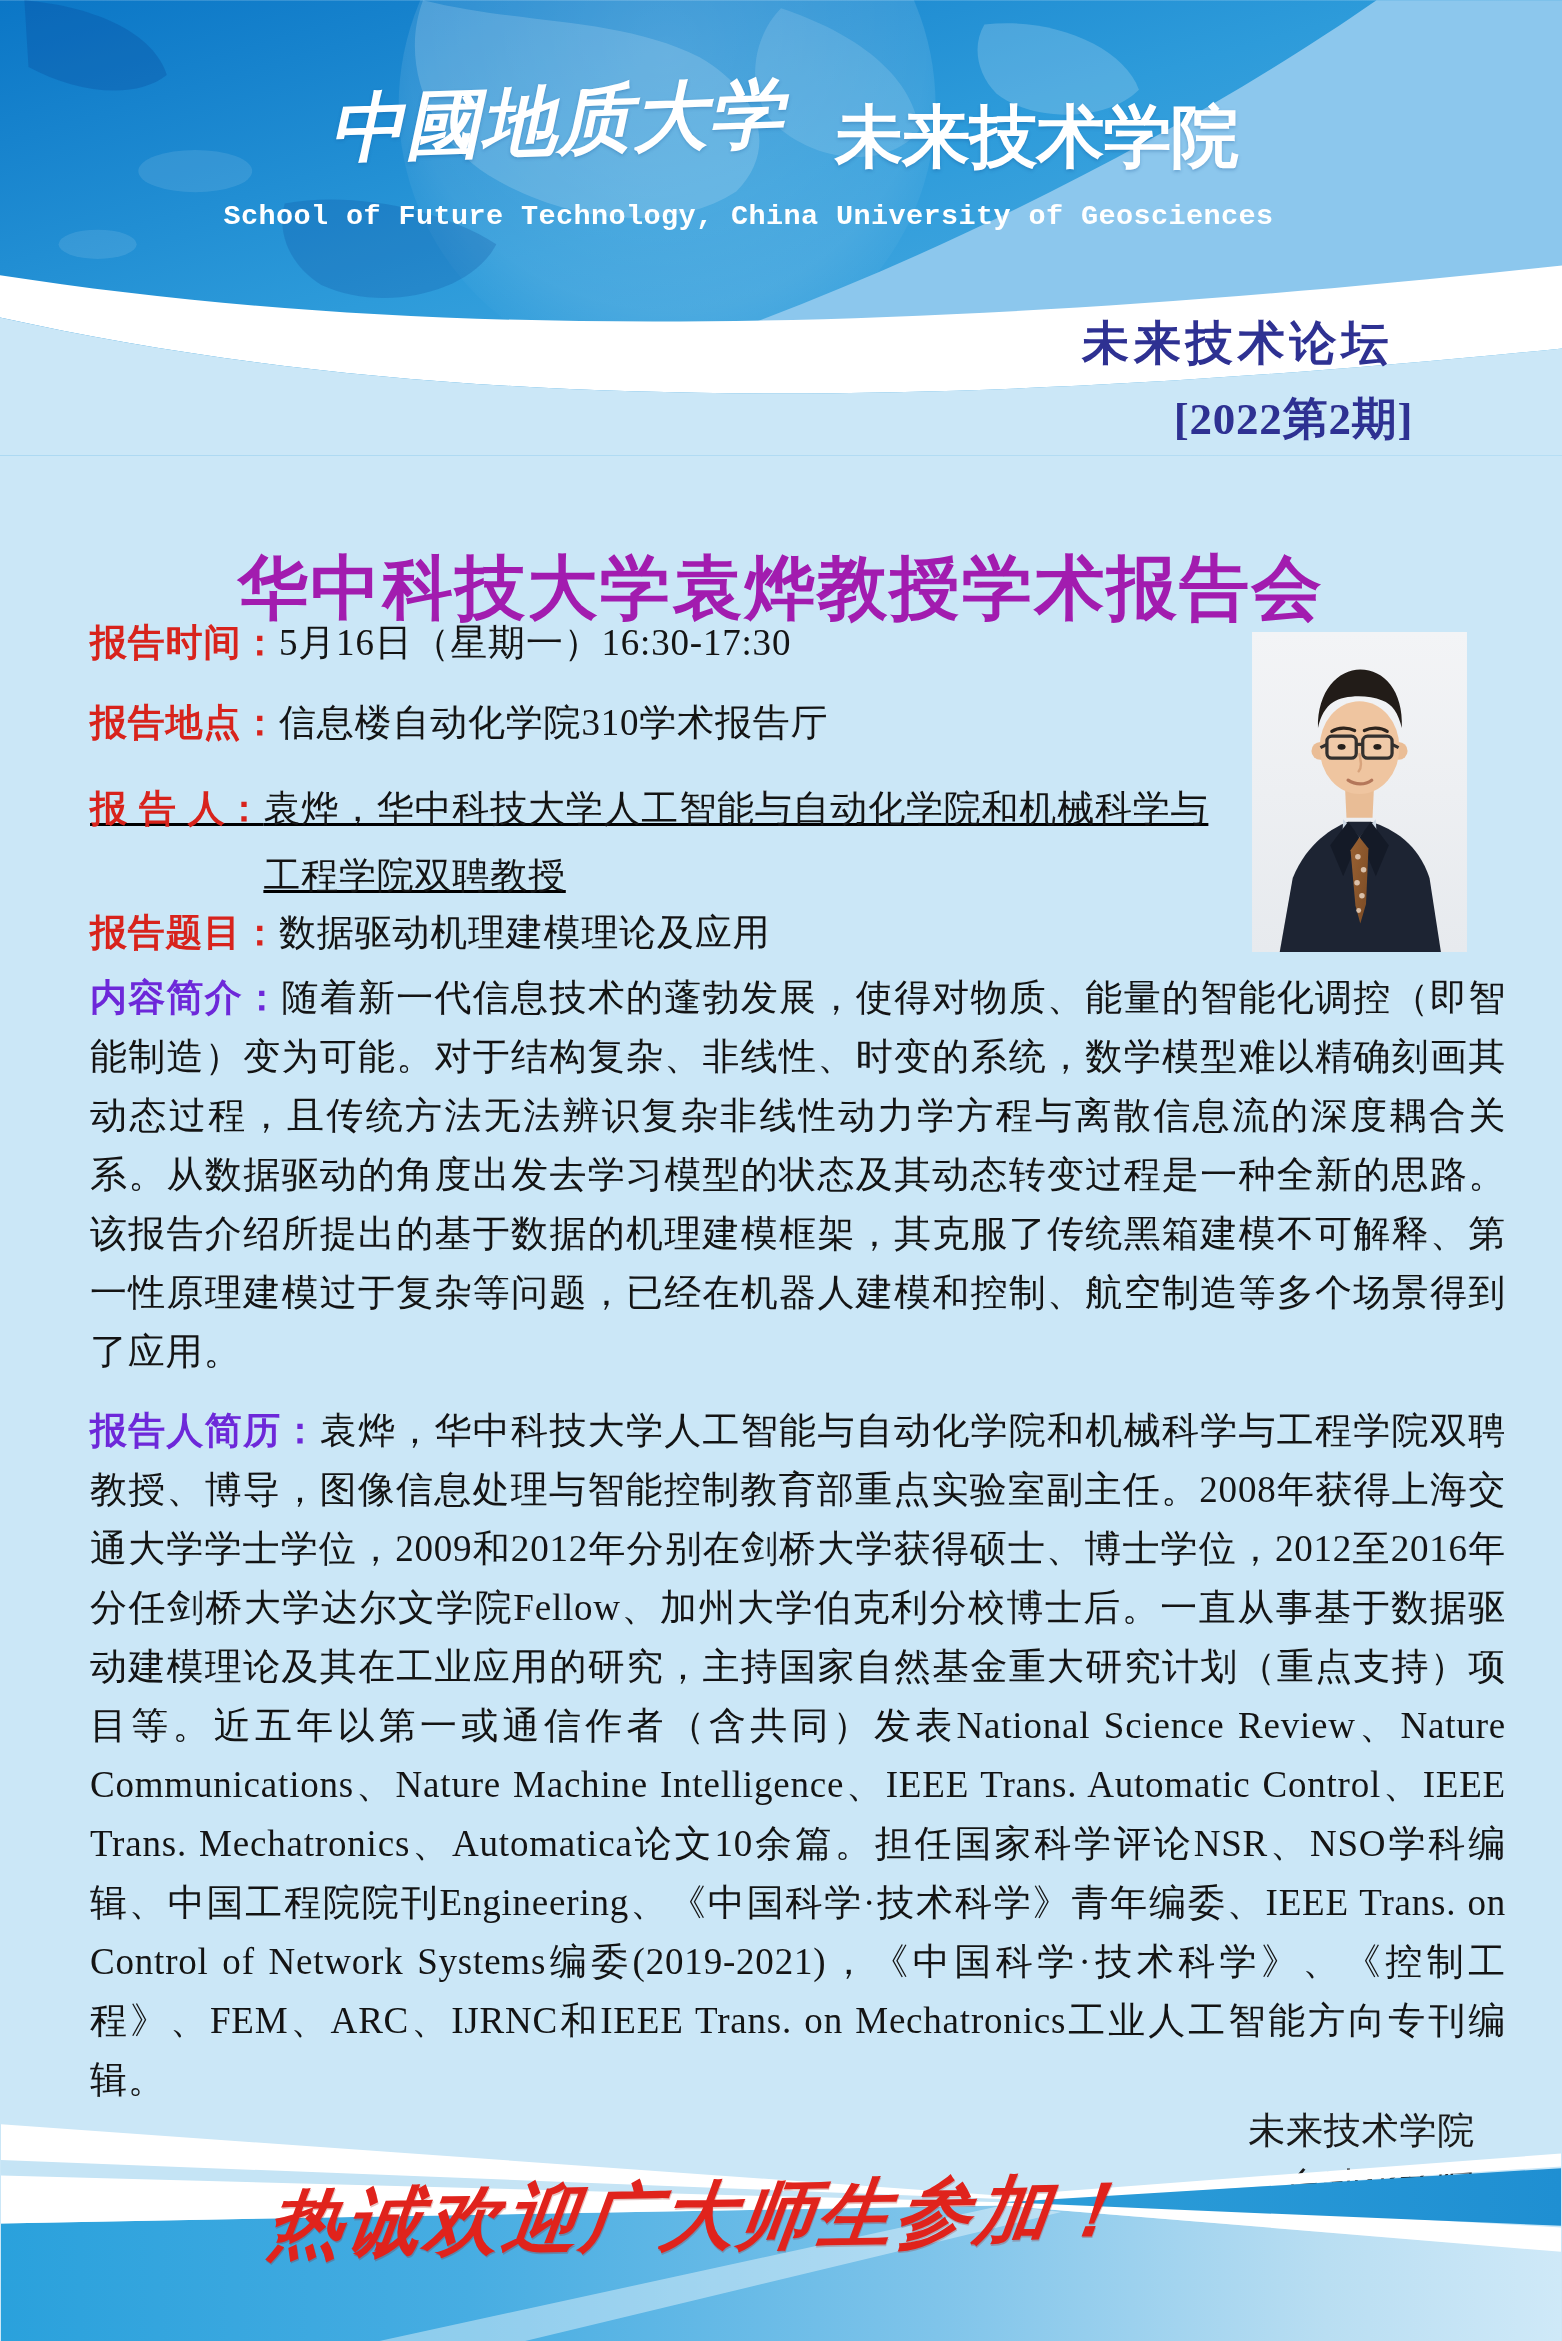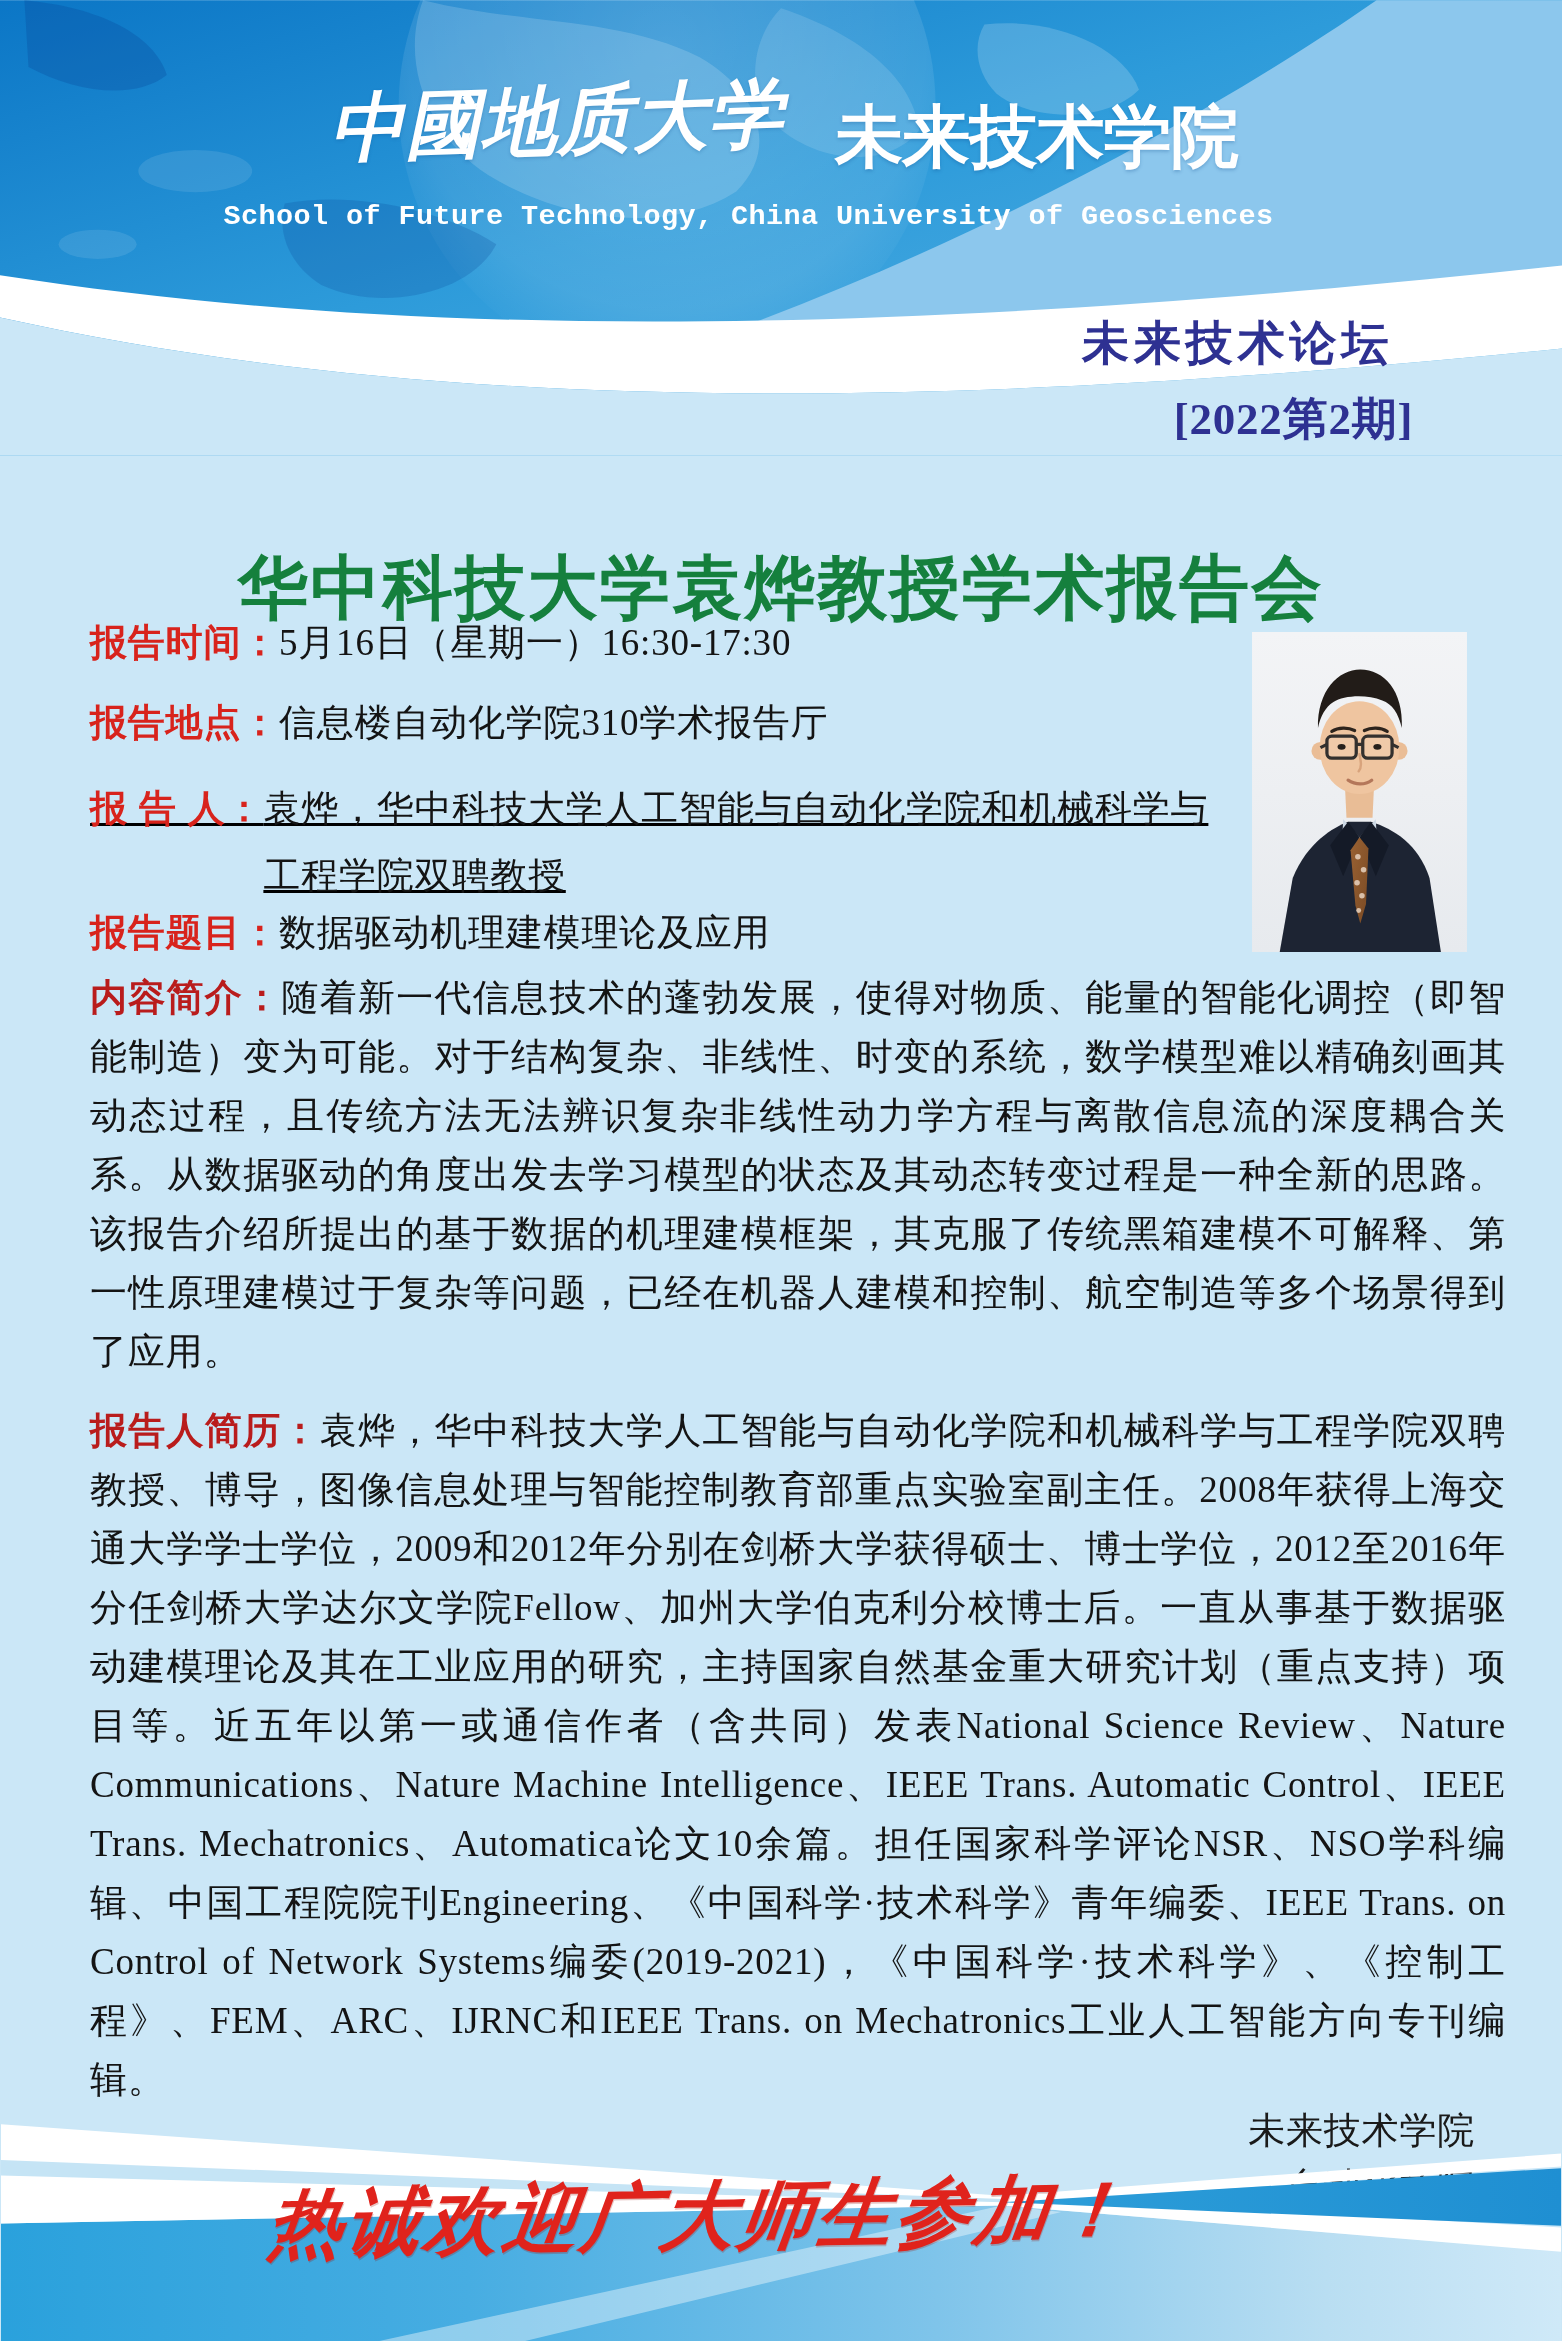--- a/index.html
+++ b/index.html
@@ -39,21 +39,21 @@
   }
   .forum-issue{
     position:absolute;left:1082px;top:389px;width:423px;text-align:center;
     font-family:"Liberation Serif","DejaVu Serif",serif;
     color:#2e3192;font-weight:bold;font-size:45px;letter-spacing:0.8px;white-space:nowrap;
   }
 
   
   .main-title{
     position:absolute;left:0;top:495px;width:1562px;text-align:center;
-    color:#15803d;font-weight:bold;font-size:70px;letter-spacing:2.4px;white-space:nowrap;
+    color:#a21caf;font-weight:bold;font-size:70px;letter-spacing:2.4px;white-space:nowrap;
   }
 
   
   .row{position:absolute;left:90px;display:flex;align-items:baseline;}
   .row-label{
     color:#d8231c;font-weight:bold;font-size:37px;letter-spacing:0.8px;
     white-space:nowrap;flex:0 0 auto;
   }
   .row-value{
     font-family:"Liberation Serif","DejaVu Serif",serif;
@@ -65,21 +65,21 @@
   
   .photo{position:absolute;left:1252px;top:632px;width:215px;height:320px;}
 
   
   .para{
     position:absolute;left:90px;width:1416px;margin:0;
     text-align:justify;color:#141414;
     font-family:"Liberation Serif","DejaVu Serif",serif;
     font-size:37px;line-height:59px;letter-spacing:0.8px;
   }
-  .para .plabel{color:#b91c1c;font-weight:bold;font-family:"Liberation Sans","DejaVu Sans",sans-serif;}
+  .para .plabel{color:#6d28d9;font-weight:bold;font-family:"Liberation Sans","DejaVu Sans",sans-serif;}
   .para-abstract{top:968px;}
   .para-bio{top:1401px;}
 
   
   .sig{position:absolute;right:87px;text-align:right;color:#1a1a1a;
        font-size:37px;font-weight:500;letter-spacing:0.8px;white-space:nowrap;}
   .sig1{top:2106px;} .sig2{top:2161px;}
 
   
   .footer-art{position:absolute;left:0;top:2082px;}

